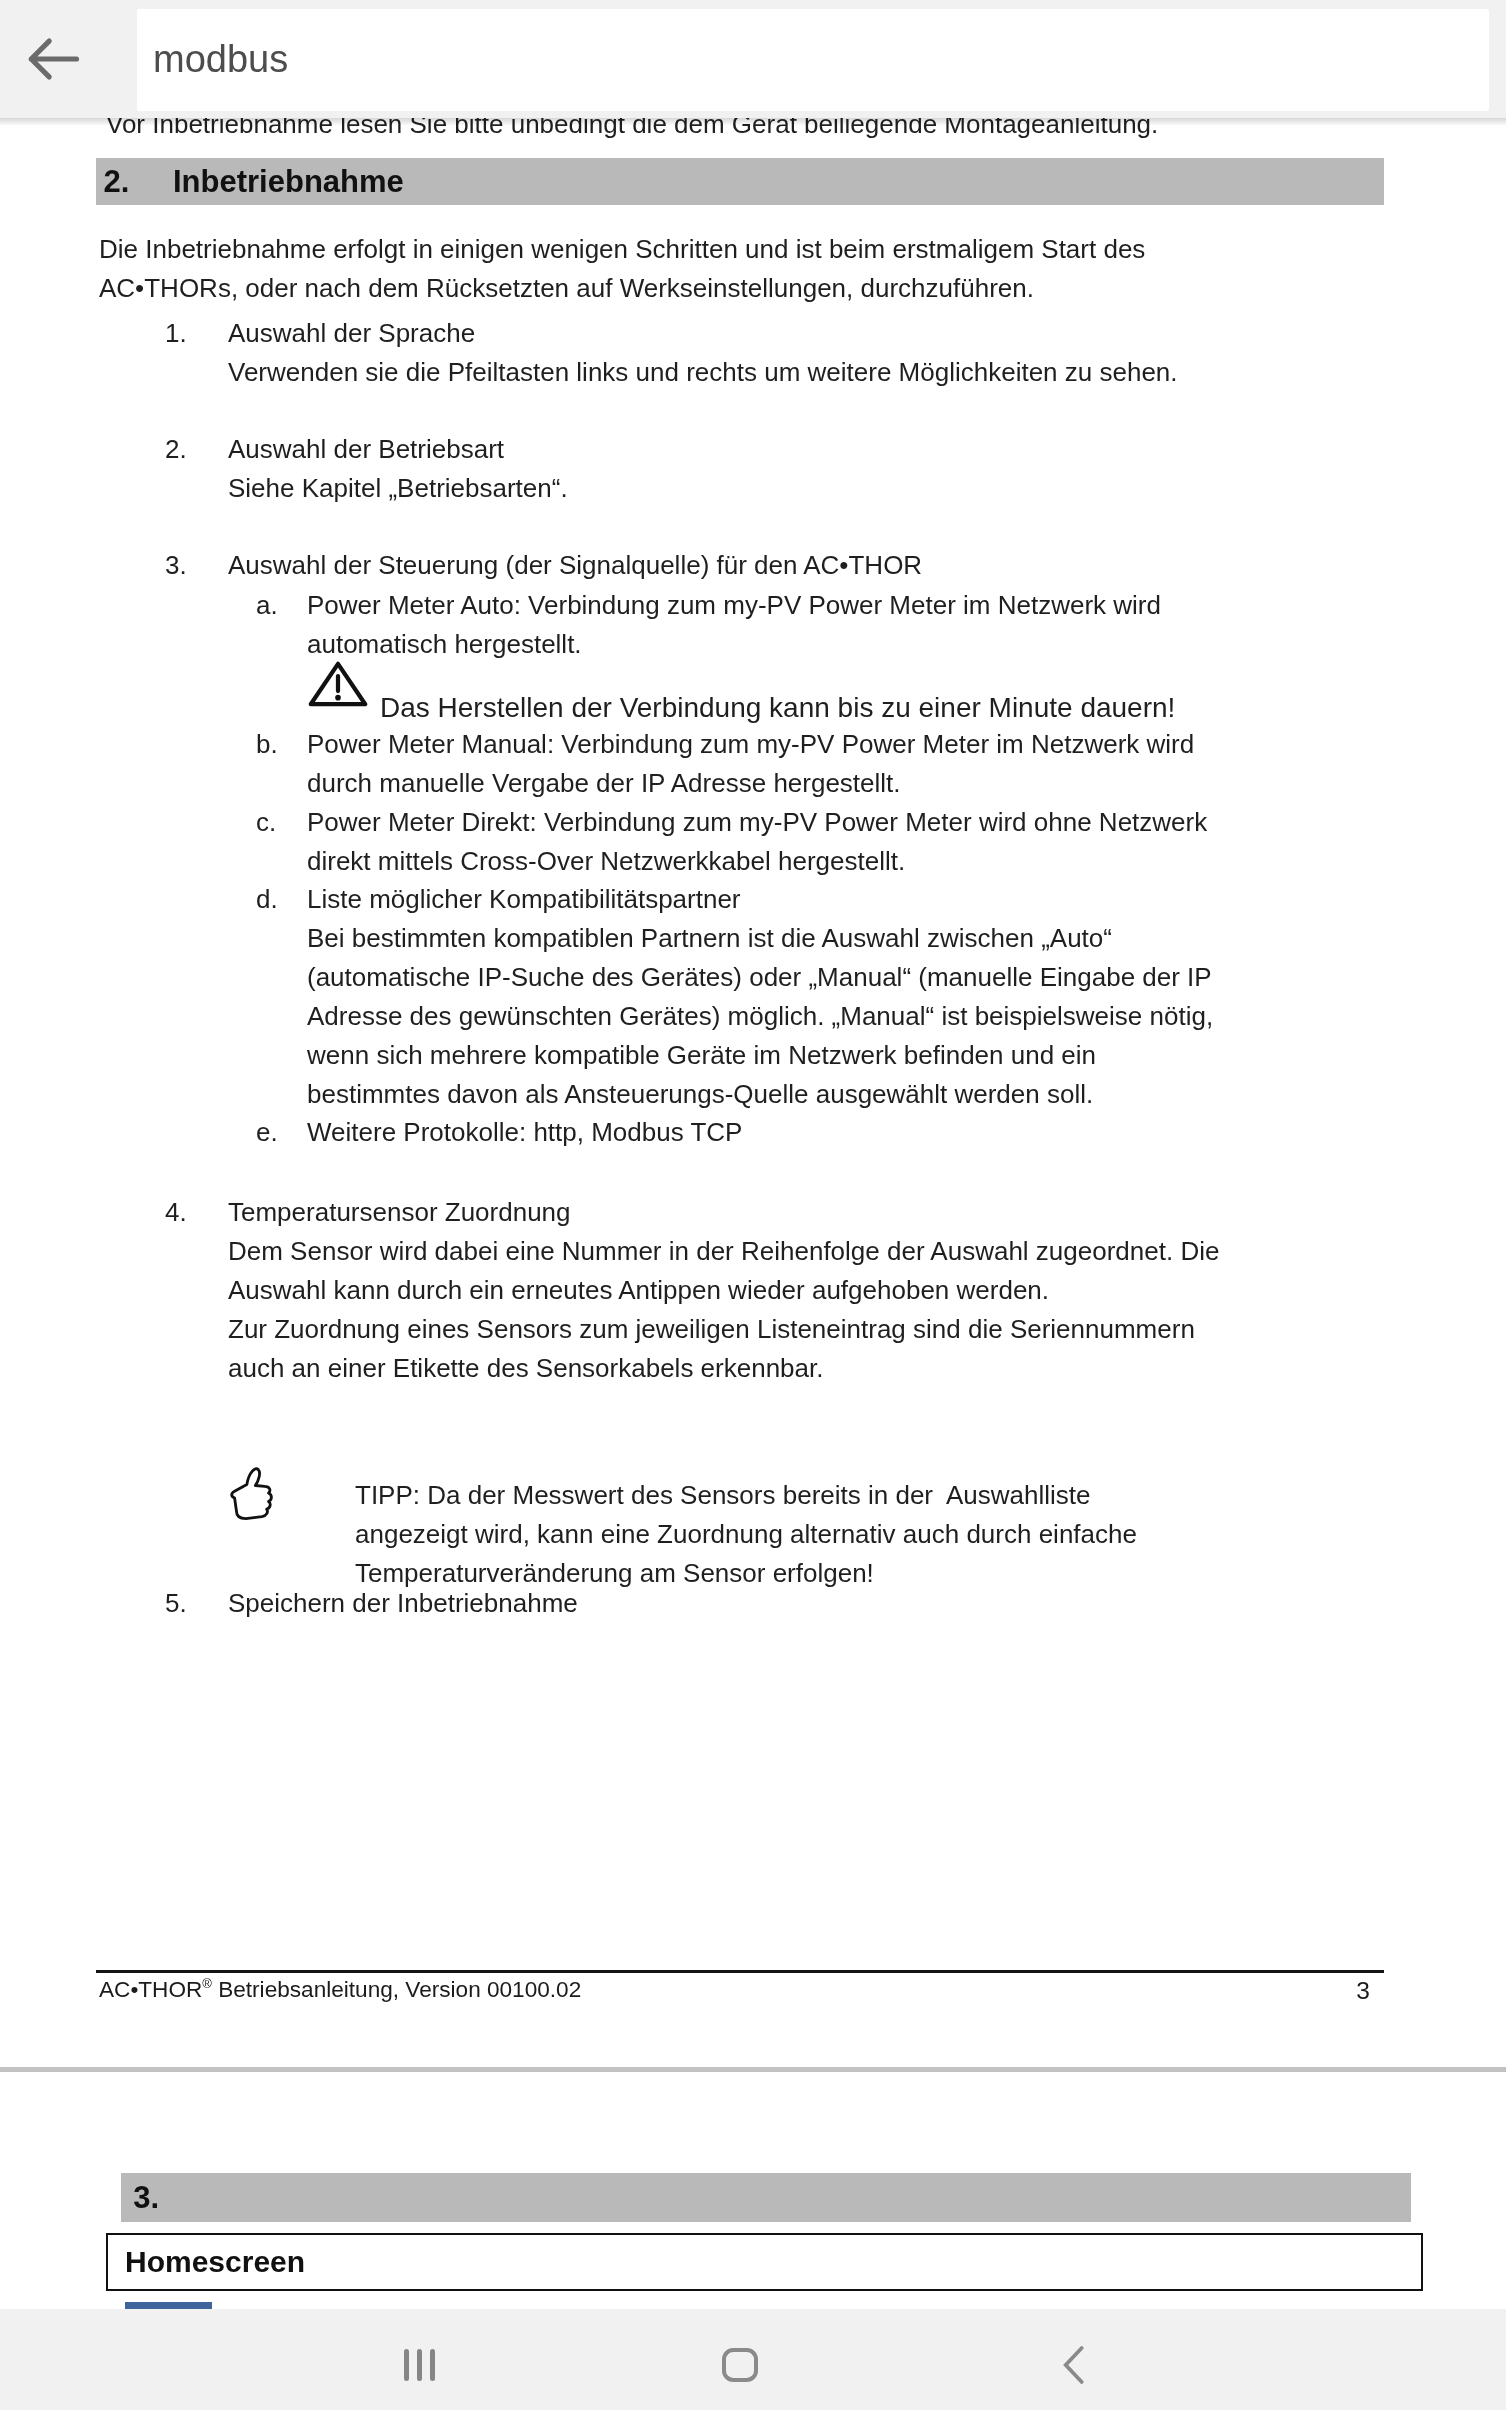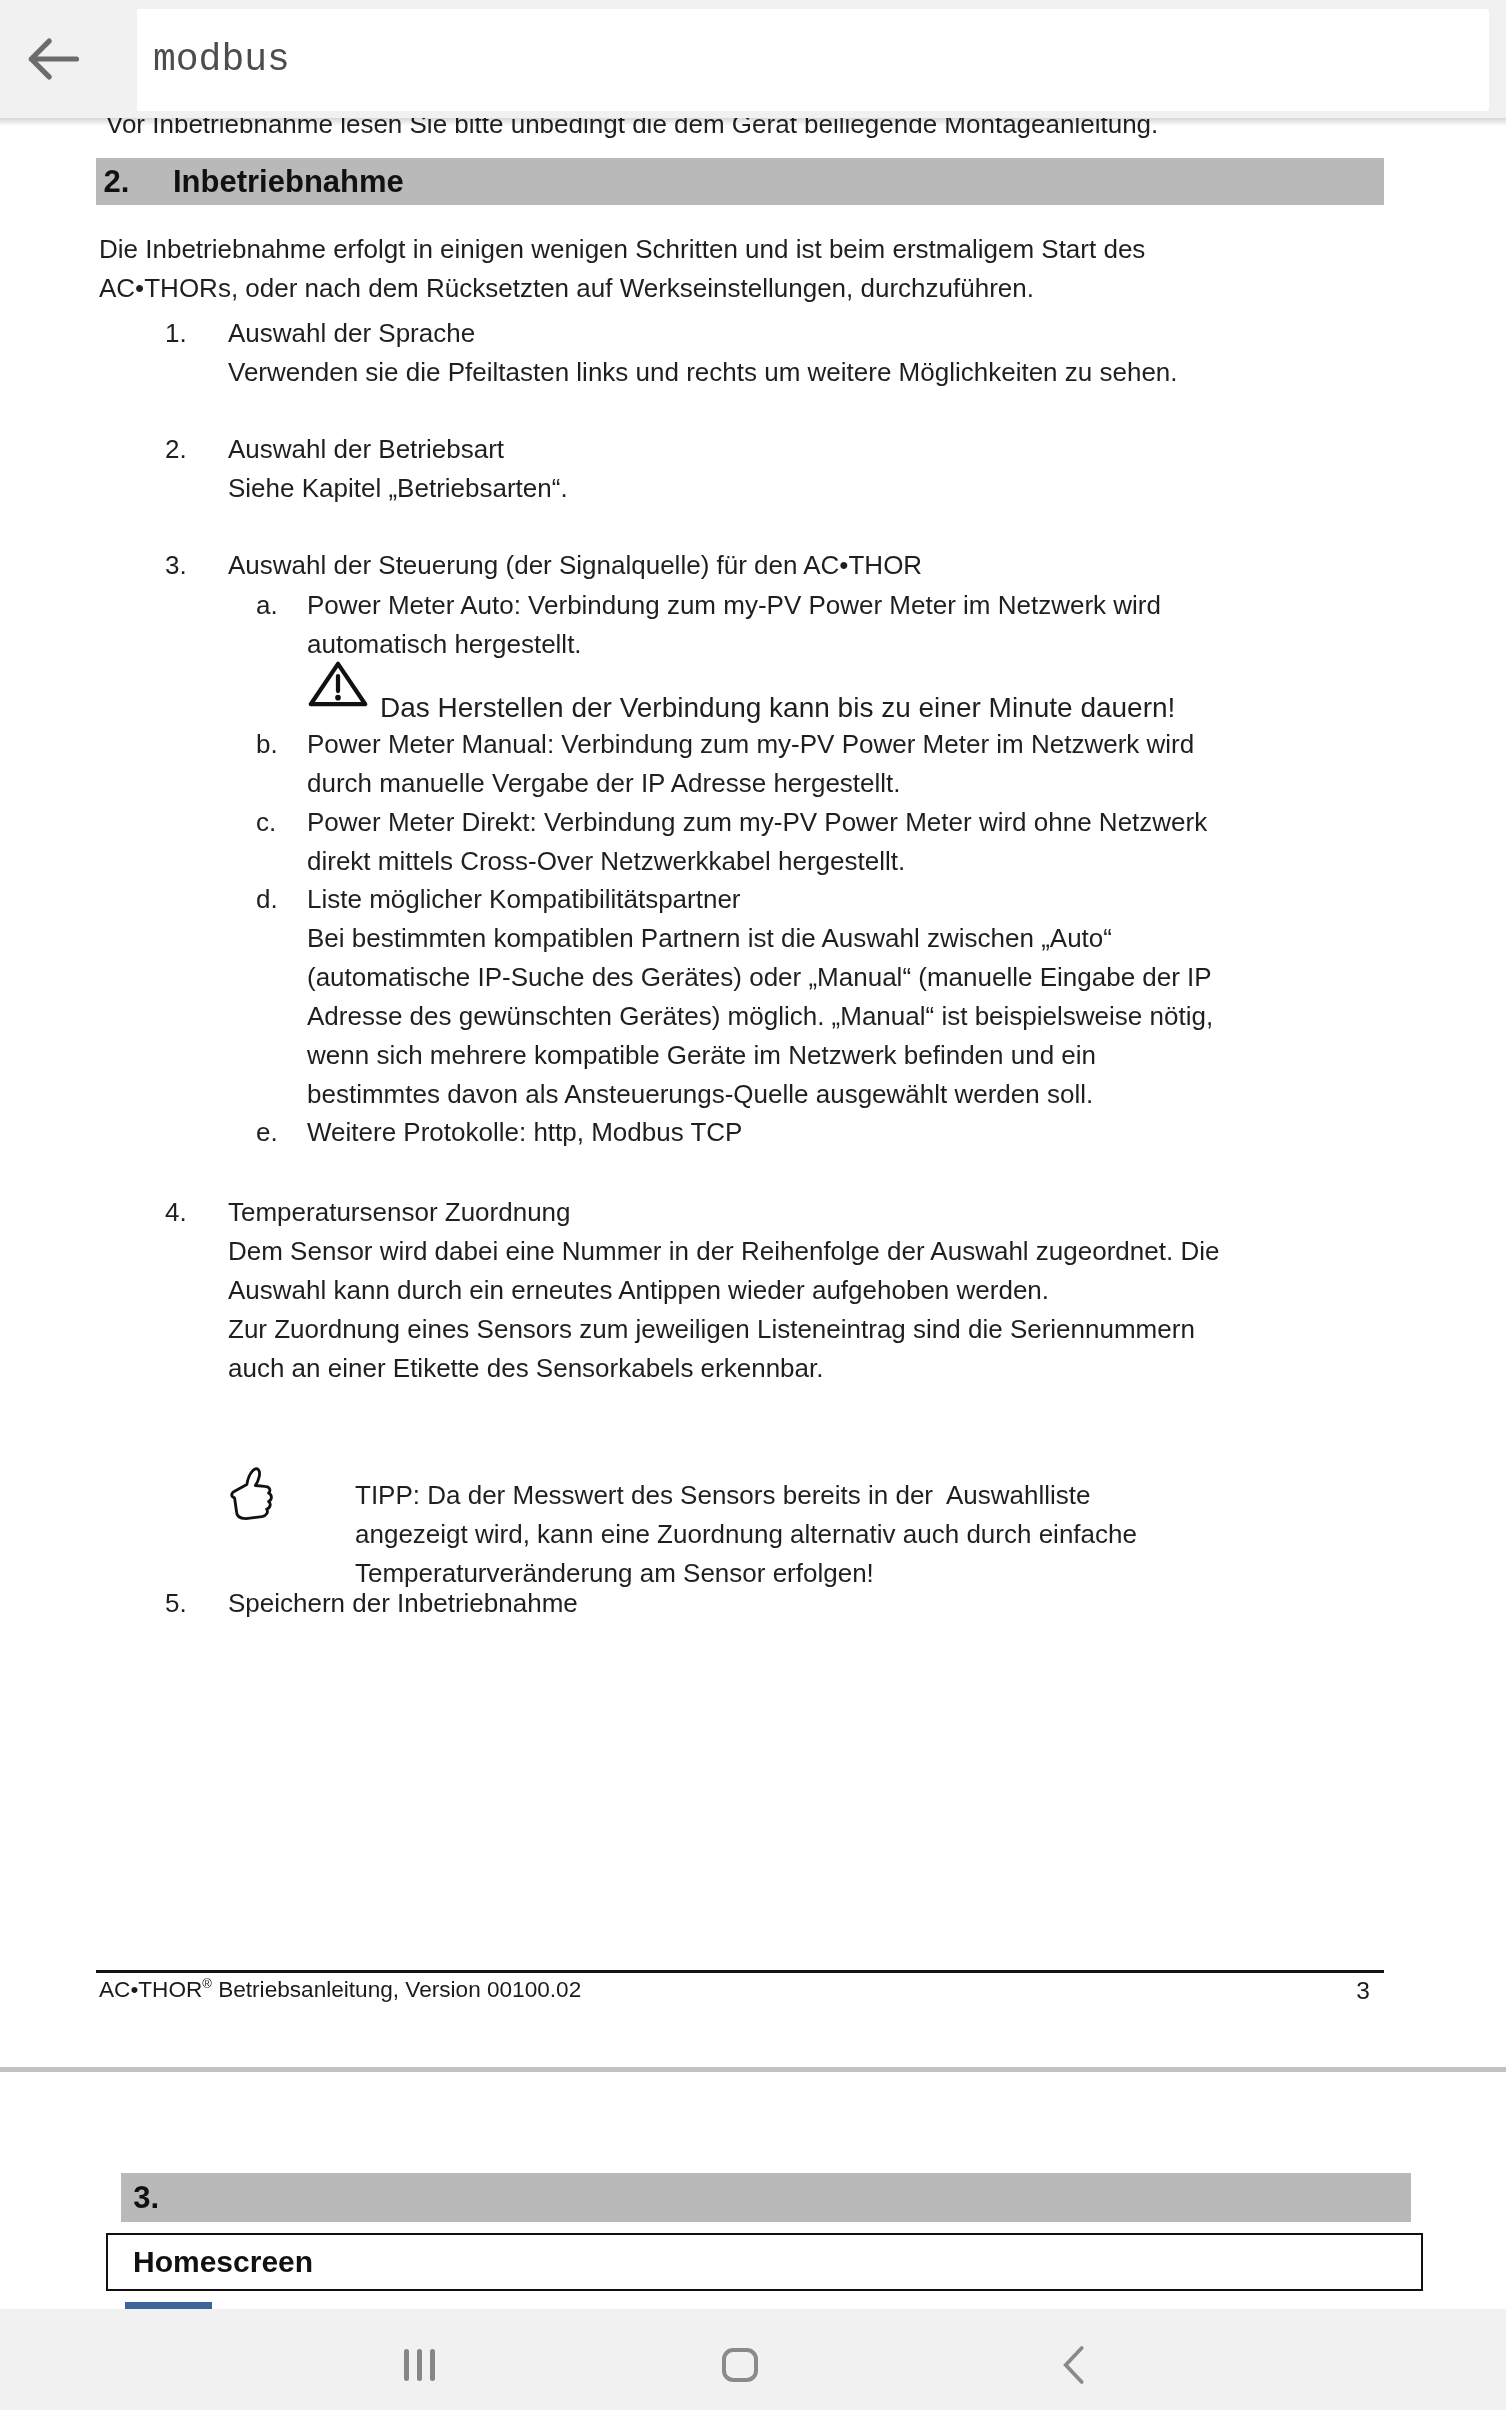--- a/index.html
+++ b/index.html
@@ -6,21 +6,21 @@
             font-family:"Liberation Sans",sans-serif;}
   .stage{position:relative;width:1507px;height:2411px;background:#ffffff;}
 
   
   .appbar{position:absolute;left:0;top:0;width:1507px;height:118px;background:#f1f1f1;z-index:40;}
   .appbar::after{content:"";position:absolute;left:0;top:118px;width:100%;height:7.5px;
                  background:linear-gradient(rgba(0,0,0,.16),rgba(0,0,0,0));}
   .back-btn{position:absolute;left:19px;top:26px;width:66px;height:66px;cursor:pointer;}
   .search-input{position:absolute;left:137px;top:8.5px;width:1336px;height:102px;background:#ffffff;
                 border:none;outline:none;border-radius:1.9px;padding:0 0 0 16px;
-                font-family:Liberation Mono, monospace;font-size:38px;color:#4d4d4d;}
+                font-family:Liberation Sans, sans-serif;font-size:38px;color:#4d4d4d;}
 
   
   .doc-text{position:absolute;font-size:26px;line-height:39px;color:#1f1f1f;white-space:pre-wrap;z-index:1;}
   .clipped-line{left:106px;top:105px;}
   .intro{left:99px;top:230px;}
 
   .hbar{position:absolute;background:#b9b9b9;display:flex;align-items:center;
         font-weight:bold;color:#111;z-index:1;}
   .hbar1{left:96px;top:158px;width:1288px;height:47px;font-size:31px;}
   .hbar1 .hnum{padding-left:7.5px;width:77px;box-sizing:border-box;}
@@ -41,21 +41,21 @@
 
   .footer-rule{position:absolute;left:96px;top:1970px;width:1288px;height:2.8px;background:#141414;z-index:1;}
   .footer-text{position:absolute;left:99px;top:1976px;font-size:22.6px;color:#1b1b1b;z-index:1;}
   .footer-text sup{font-size:13px;}
   .footer-page{position:absolute;right:137px;top:1977px;font-size:24.5px;color:#1b1b1b;z-index:1;}
 
   .page-sep{position:absolute;left:0;top:2067px;width:1507px;height:4.7px;background:#c2c2c2;z-index:1;}
 
   .frame-box{position:absolute;left:106px;top:2233px;width:1313px;height:54px;background:#fff;
              border:2.8px solid #111;display:flex;align-items:center;z-index:1;}
-  .frame-box .ftitle{font-size:30px;font-weight:bold;color:#111;padding-left:25px;}
+  .frame-box .ftitle{font-size:30px;font-weight:bold;color:#111;padding-left:17px;}
   .accent-rect{position:absolute;left:125px;top:2302px;width:87px;height:9.4px;background:#3f639b;z-index:1;}
 
   
   .navbar{position:absolute;left:0;top:2309px;width:1507px;height:102px;background:#f1f1f1;z-index:40;}
   .nav-btn{position:absolute;top:28px;width:75px;height:56px;display:flex;align-items:center;
            justify-content:center;cursor:pointer;}
   .nav-recents{left:382px;}
   .nav-home{left:702px;}
   .nav-back{left:1036px;}
   .bars{display:flex;gap:7.5px;}

